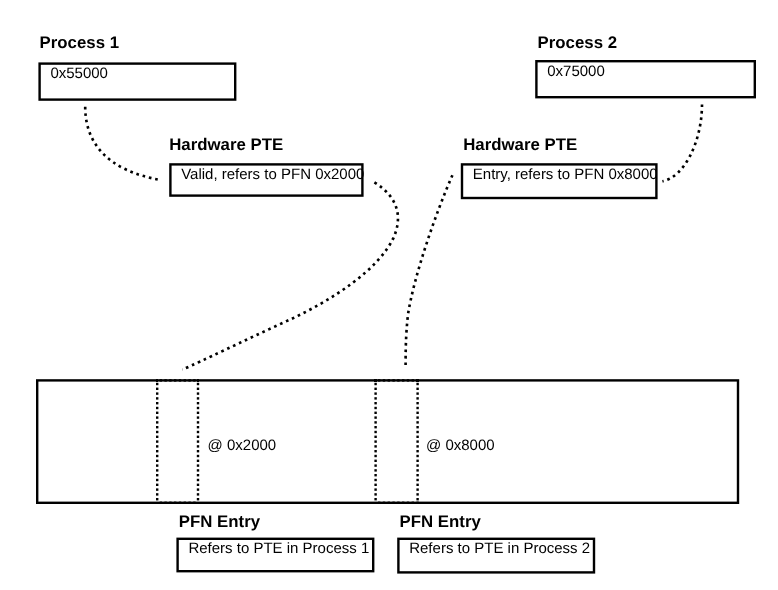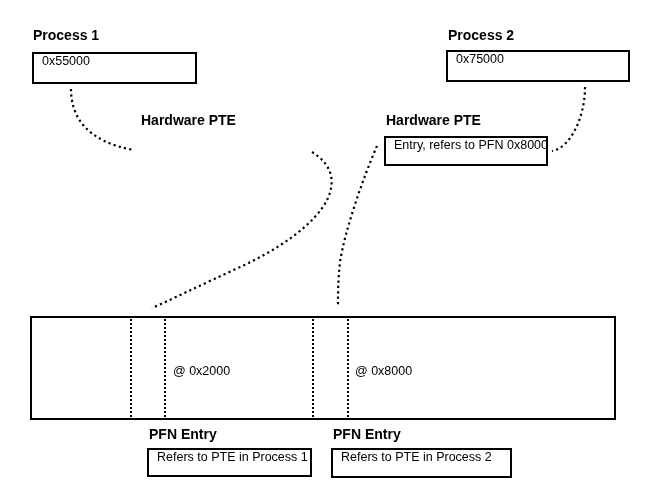--- a/index.html
+++ b/index.html
@@ -70,41 +70,44 @@
   <div class="box" style="left:32px; top:52px; width:165px; height:32px">
     <span>0x55000</span>
   </div>
 
   <div class="lbl" style="left:448px; top:27px">Process 2</div>
   <div class="box" style="left:446px; top:50px; width:184px; height:32px">
     <span>0x75000</span>
   </div>
 
   <div class="lbl" style="left:141px; top:112px">Hardware PTE</div>
+  <div class="box" style="left:141px; top:136px; width:162px; height:28px">
+    <span>Valid, refers to PFN 0x2000</span>
+  </div>
 
   <div class="lbl" style="left:386px; top:112px">Hardware PTE</div>
   <div class="box" style="left:384px; top:136px; width:164px; height:30px">
     <span>Entry, refers to PFN 0x8000</span>
   </div>
 
   <div class="bigrect" style="left:30px; top:316px; width:586px; height:104px"></div>
 
   <div class="dotcol" style="left:130px; top:316px; width:36px; height:104px"></div>
   <div class="dotcol" style="left:312px; top:316px; width:37px; height:104px"></div>
 
   <div class="slot-text" style="left:173px; top:364px">@ 0x2000</div>
   <div class="slot-text" style="left:355px; top:364px">@ 0x8000</div>
 
   <div class="lbl" style="left:149px; top:426px">PFN Entry</div>
   <div class="box" style="left:147px; top:448px; width:165px; height:29px">
     <span>Refers to PTE in Process 1</span>
   </div>
 
   <div class="lbl" style="left:333px; top:426px">PFN Entry</div>
-  <div class="box" style="left:331px; top:448px; width:181px; height:30px">
+  <div class="box" style="left:331px; top:448px; width:165px; height:30px">
     <span>Refers to PTE in Process 2</span>
   </div>
 
   <svg class="overlay" viewBox="0 0 648 492">
     <path d="M 71 89 C 71 118, 88 142, 134 150"></path>
     <path d="M 585 87 C 585 118, 570 148, 552 151"></path>
     <path d="M 312 152 C 333 165, 335 182, 328 198 C 316 224, 278 250, 238 268 C 203 284, 168 301, 152 308"></path>
     <path d="M 377 146 C 363 178, 345 230, 340 262 C 338 280, 338 294, 338 305"></path>
   </svg>
 

